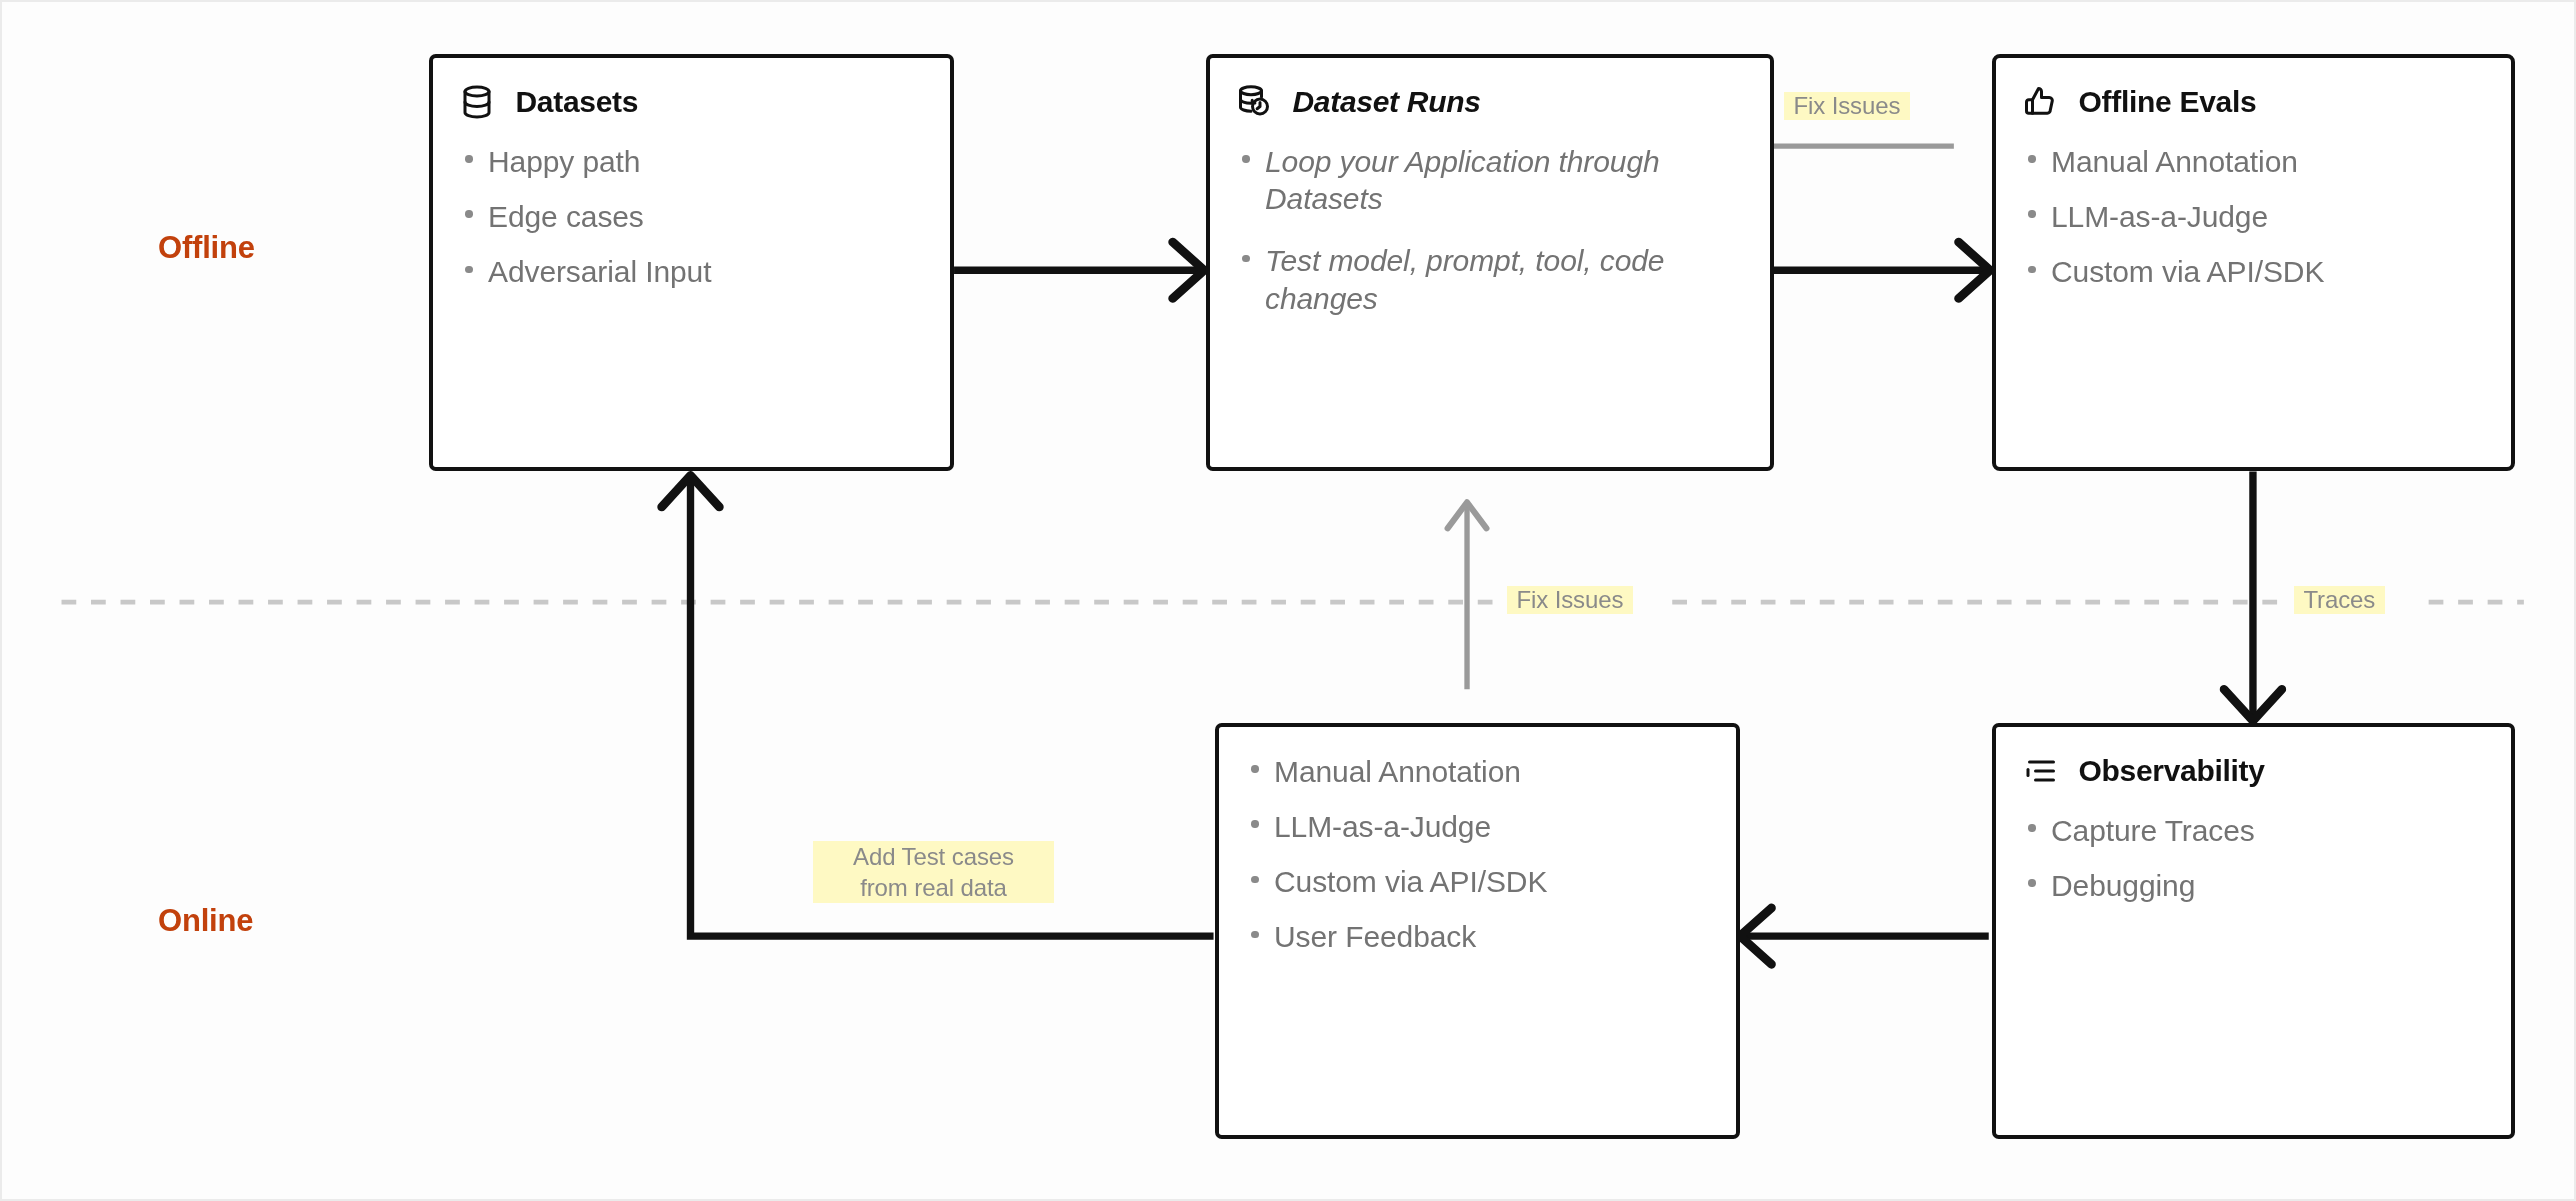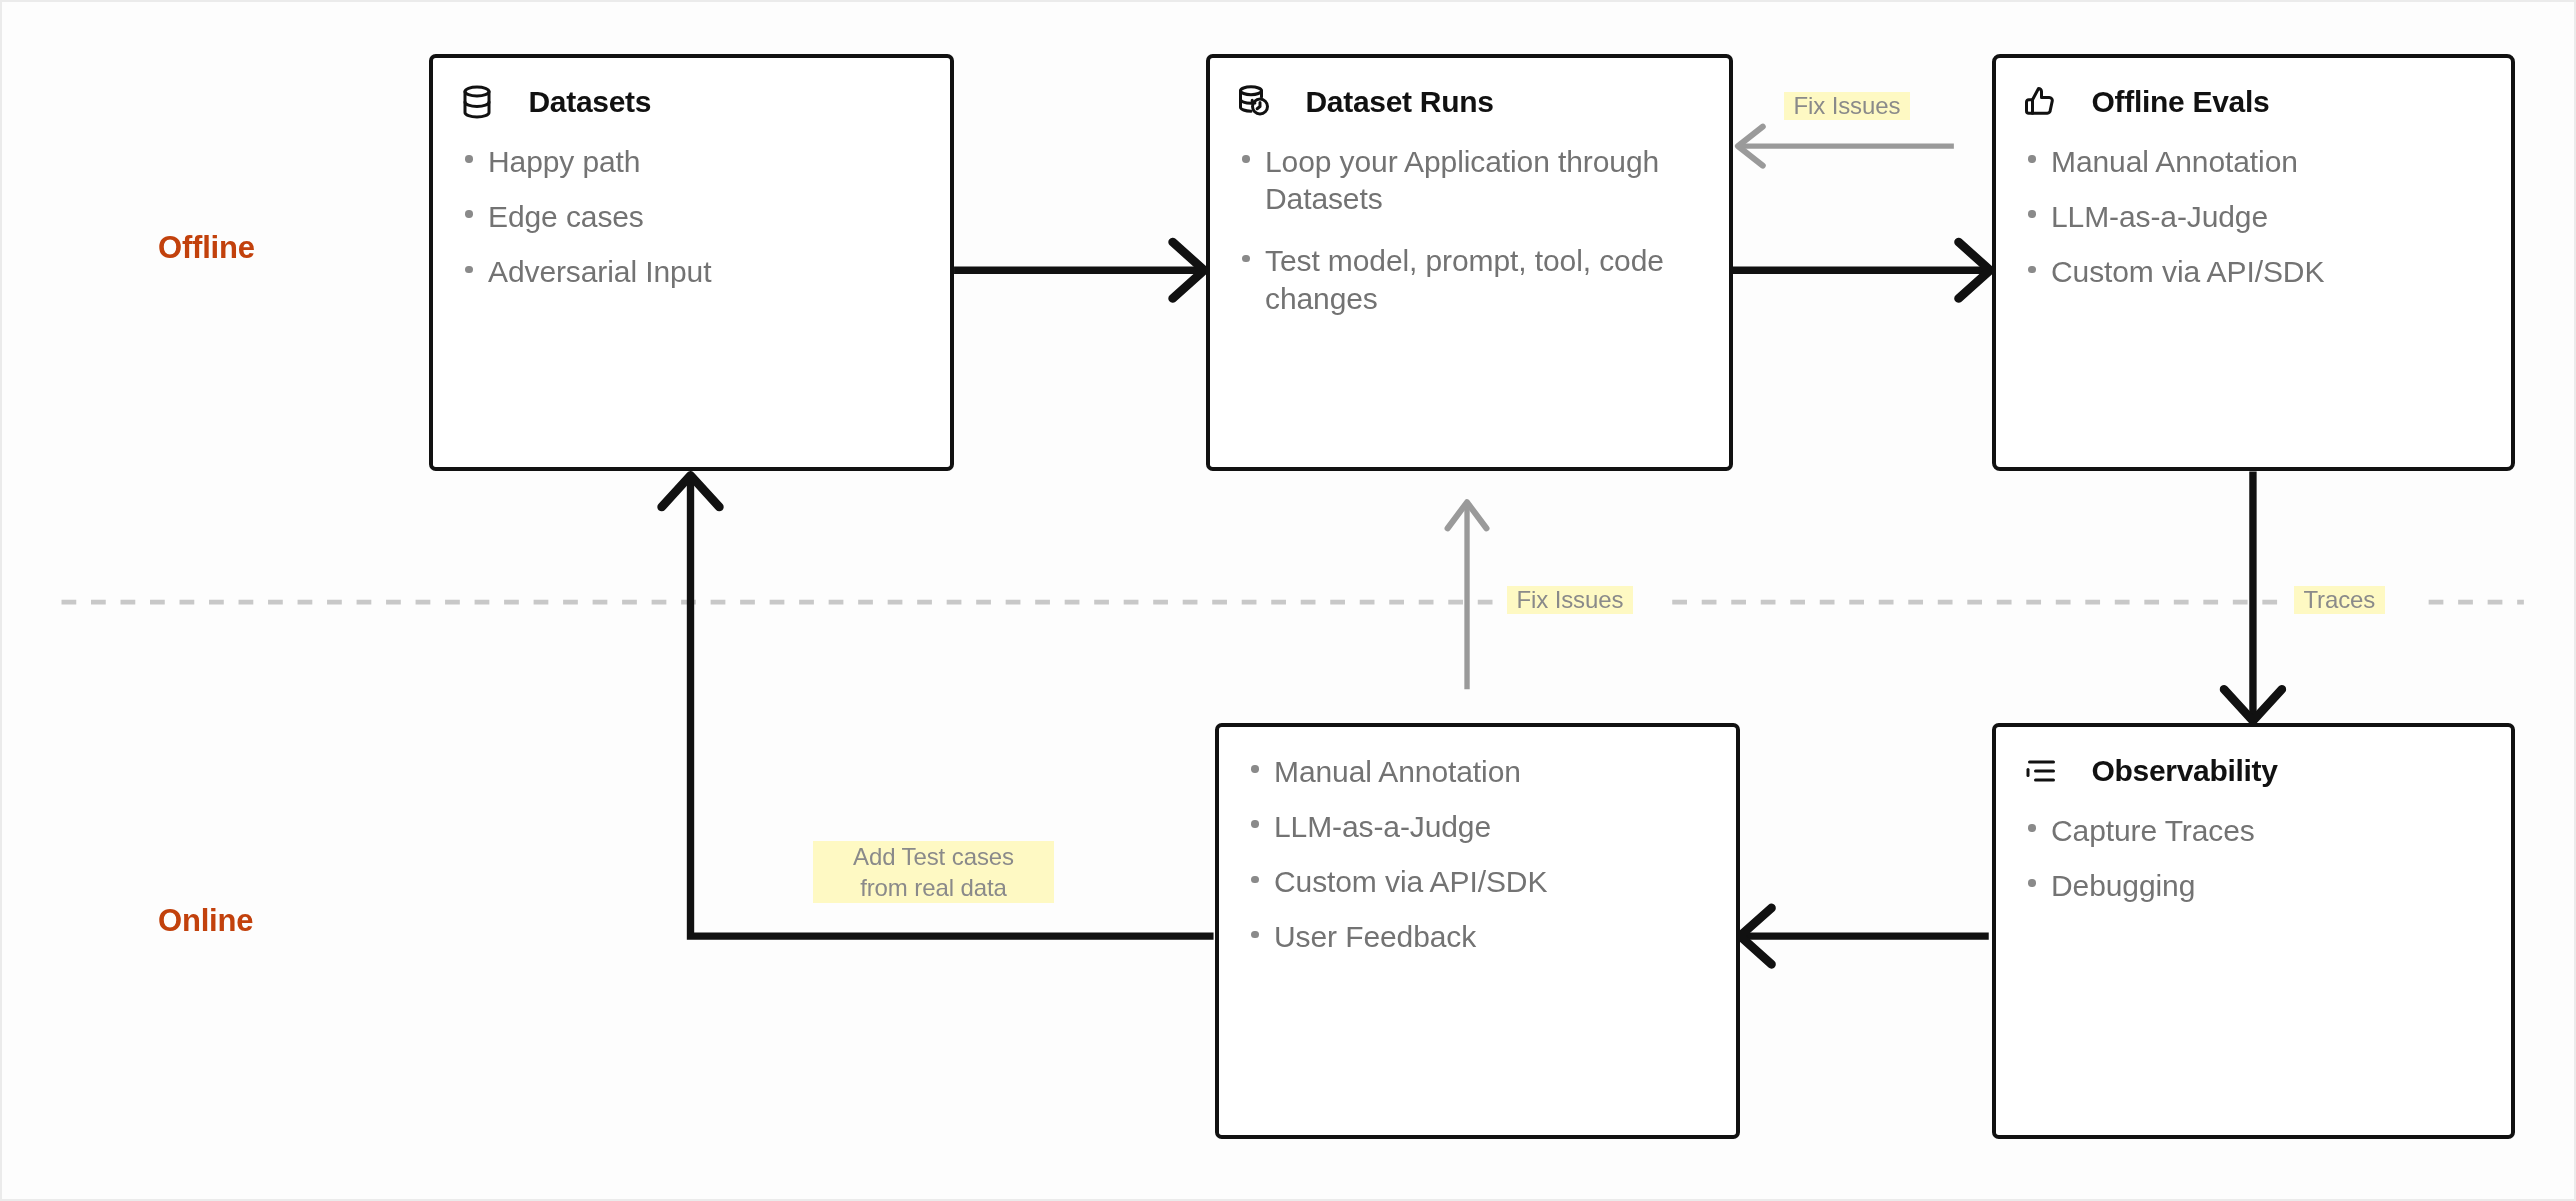--- a/index.html
+++ b/index.html
@@ -30,29 +30,29 @@
 
   
   .node {
     position: absolute;
     background: #ffffff;
     border: 4.7px solid #111111;
     border-radius: 6.7px;
     padding: 25.5px 27px 20px 25.5px;
   }
   #node-datasets      { left: 427px;  top: 52px;   width: 525px;  height: 417px; }
-  #node-dataset-runs  { left: 1204px; top: 52px;   width: 527px;  height: 417px; }
+  #node-dataset-runs  { left: 1204px; top: 52px;   width: 568px;  height: 417px; font-style: italic; }
   #node-offline-evals { left: 1990px; top: 52px;   width: 523px;  height: 417px; border-radius: 8px; }
   #node-online-evals  { left: 1213px; top: 721px; width: 525px;  height: 416px; }
   #node-observability { left: 1990px; top: 721px; width: 523px;  height: 416px; }
 
   .node-head {
     display: flex;
     align-items: center;
-    gap: 34px;
+    gap: 21px;
     margin-bottom: 23px;
   }
   .node-icon {
     width: 36px; height: 36px;
     flex: 0 0 36px;
     display: block;
   }
   .node-icon svg { display: block; width: 36px; height: 36px; }
   .node-title {
     font-size: 30px;

